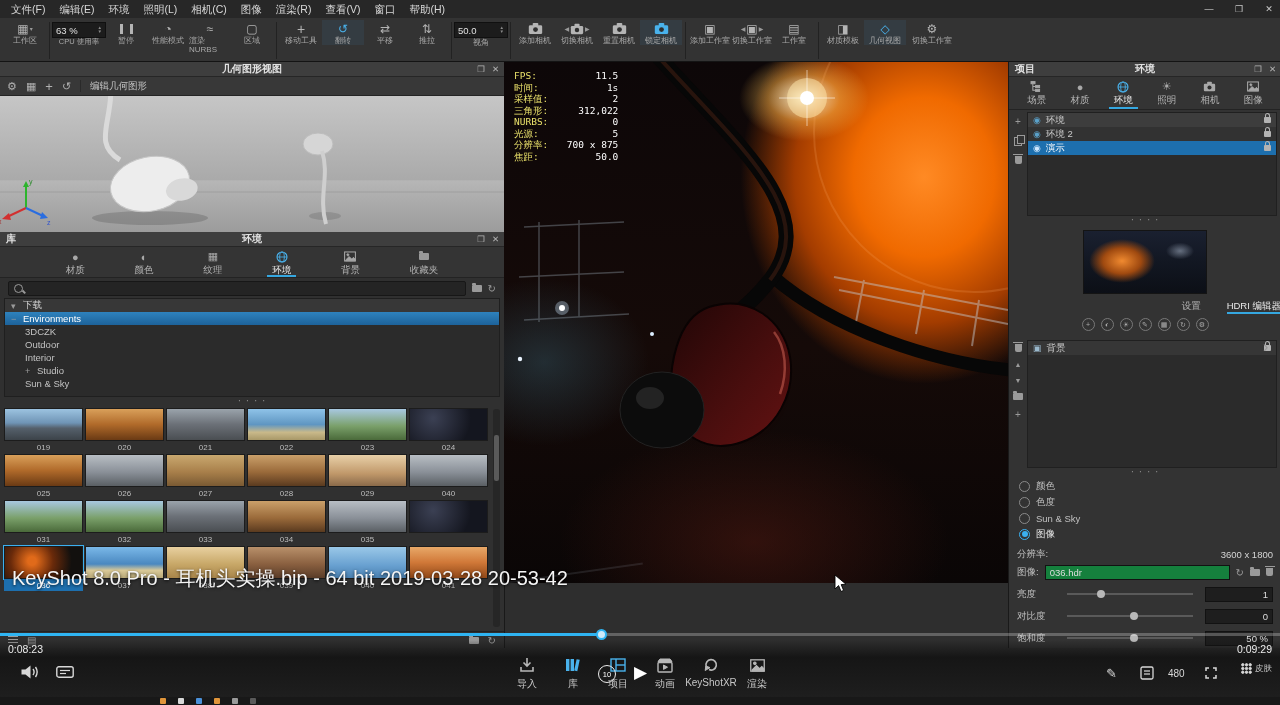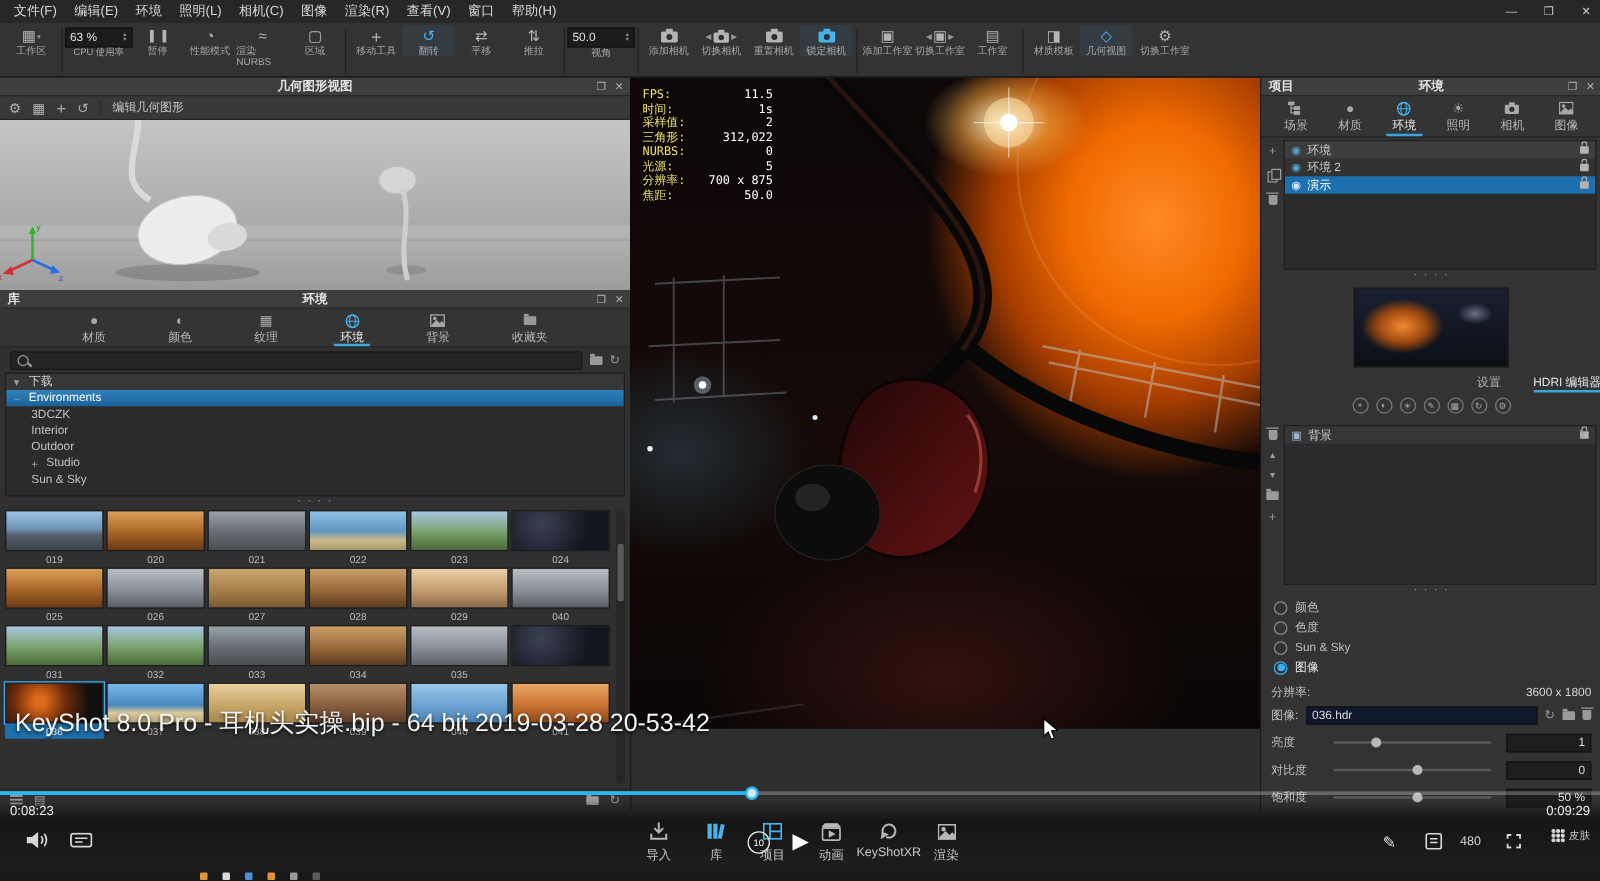--- a/index.html
+++ b/index.html
@@ -140,21 +140,21 @@
         display:flex;align-items:center;justify-content:center;box-sizing:border-box;}
   .bg-list{position:absolute;left:18px;right:4px;top:230px;height:126px;background:#2b2b2b;border:1px solid #202020;}
   .bg-row{height:14px;display:flex;align-items:center;gap:5px;padding:0 5px;color:#cacaca;background:#363636;}
   .bg-row .flex{flex:1;}
   .opts{position:absolute;left:6px;right:6px;top:368px;}
   .opt{display:flex;align-items:center;gap:6px;height:16px;padding-left:4px;color:#c0c0c0;}
   .opt.sel{color:#e8e8e8;}
   .frow{position:absolute;left:8px;right:8px;height:16px;display:flex;align-items:center;color:#c0c0c0;gap:6px;}
   .frow .flex{flex:1;}
   .fval{color:#d5d5d5;}
-  .field{flex:1;height:13px;background:#0f172a;border:1px solid #121212;display:flex;align-items:center;padding:0 4px;color:#ddd;}
+  .field{flex:1;height:13px;background:#15803d;border:1px solid #121212;display:flex;align-items:center;padding:0 4px;color:#ddd;}
   .fbox{width:58px;height:13px;background:#1e1e1e;border:1px solid #121212;display:flex;align-items:center;
         justify-content:flex-end;padding:0 4px;color:#ddd;flex:none;}
   .slider{flex:1;height:2px;background:#5a5a5a;position:relative;margin:0 6px;}
   .knob{position:absolute;top:-3px;width:8px;height:8px;border-radius:50%;background:#b8b8b8;}
   .pdots{position:absolute;left:0;right:0;}
   #flyout{position:absolute;left:1263px;top:338px;color:#999;font-size:16px;z-index:6;}
   
   #overlay-title{position:absolute;left:12px;top:565px;font-size:20px;color:#f5f5f5;z-index:8;
                  text-shadow:0 1px 3px rgba(0,0,0,.8);white-space:nowrap;}
   #cursor{position:absolute;left:834px;top:574px;z-index:12;}
@@ -519,24 +519,24 @@
           <span>下载</span>
         </div>
       <div class="trow selected">
           <span class="exp">−</span>
           <span>Environments</span>
         </div>
       <div class="trow child">
           <span>3DCZK</span>
         </div>
       <div class="trow child">
+          <span>Outdoor</span>
+        </div>
+      <div class="trow child">
           <span>Interior</span>
-        </div>
-      <div class="trow child">
-          <span>Outdoor</span>
         </div>
       <div class="trow child">
           <span class="exp">+</span>
           <span>Studio</span>
         </div>
       <div class="trow child">
           <span>Sun &amp; Sky</span>
         </div>
     </div>
     <div class="dots"></div>

